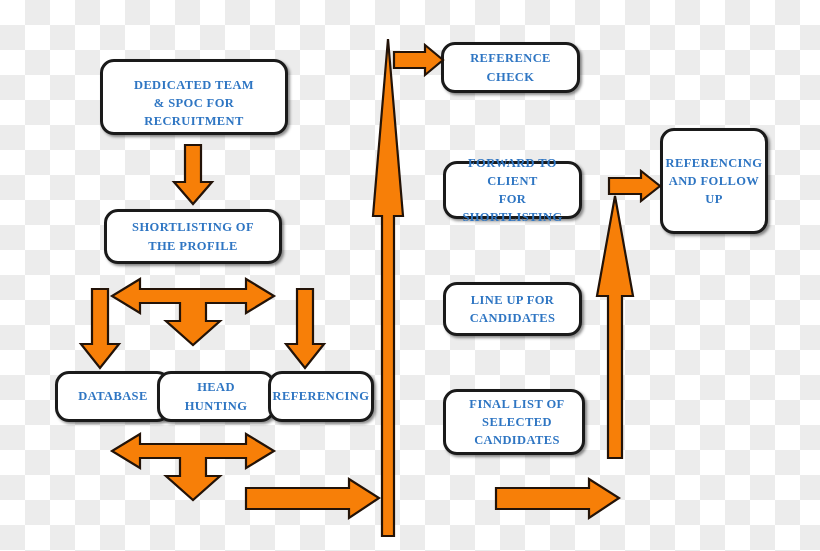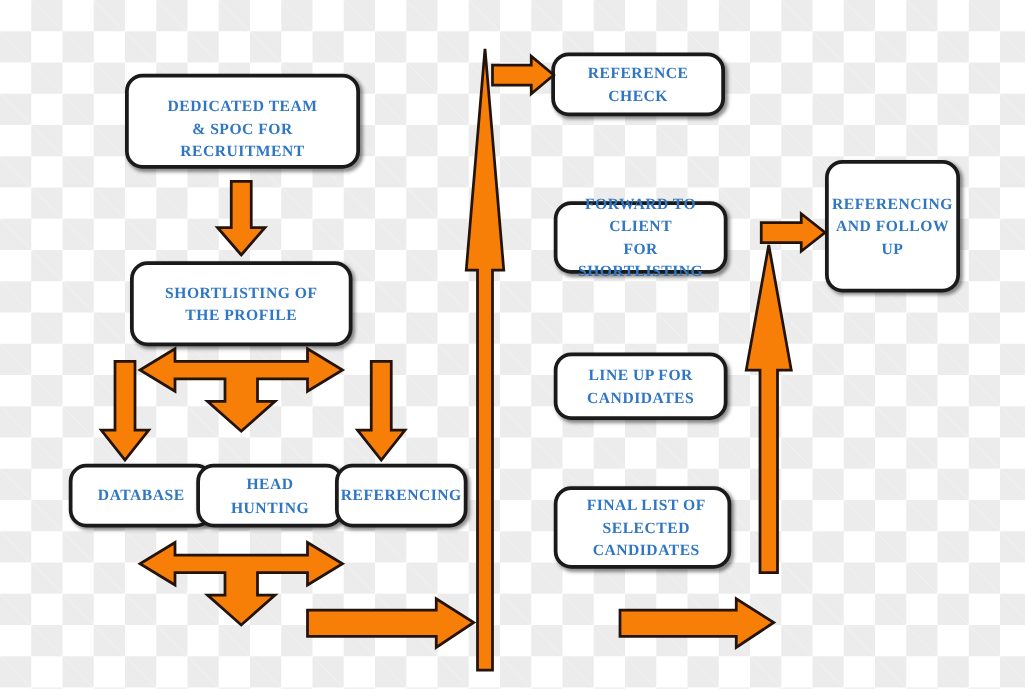--- a/index.html
+++ b/index.html
@@ -42,21 +42,21 @@
 </head>
 <body>
 
 <div id="stage">
 
   <div class="node" style="left:100px;top:59px;width:188px;height:76px;align-items:flex-end;">
     <span>DEDICATED TEAM
 &amp; SPOC FOR RECRUITMENT</span>
   </div>
 
-  <div class="node" style="left:104px;top:209px;width:178px;height:68px;">
+  <div class="node" style="left:104px;top:209px;width:178px;height:55px;">
     <span>SHORTLISTING OF
 THE PROFILE</span>
   </div>
 
   <div class="node" style="left:55px;top:371px;width:116px;height:51px;">
     <span>DATABASE</span>
   </div>
 
   <div class="node" style="left:157px;top:371px;width:118px;height:51px;">
     <span>HEAD HUNTING</span>

